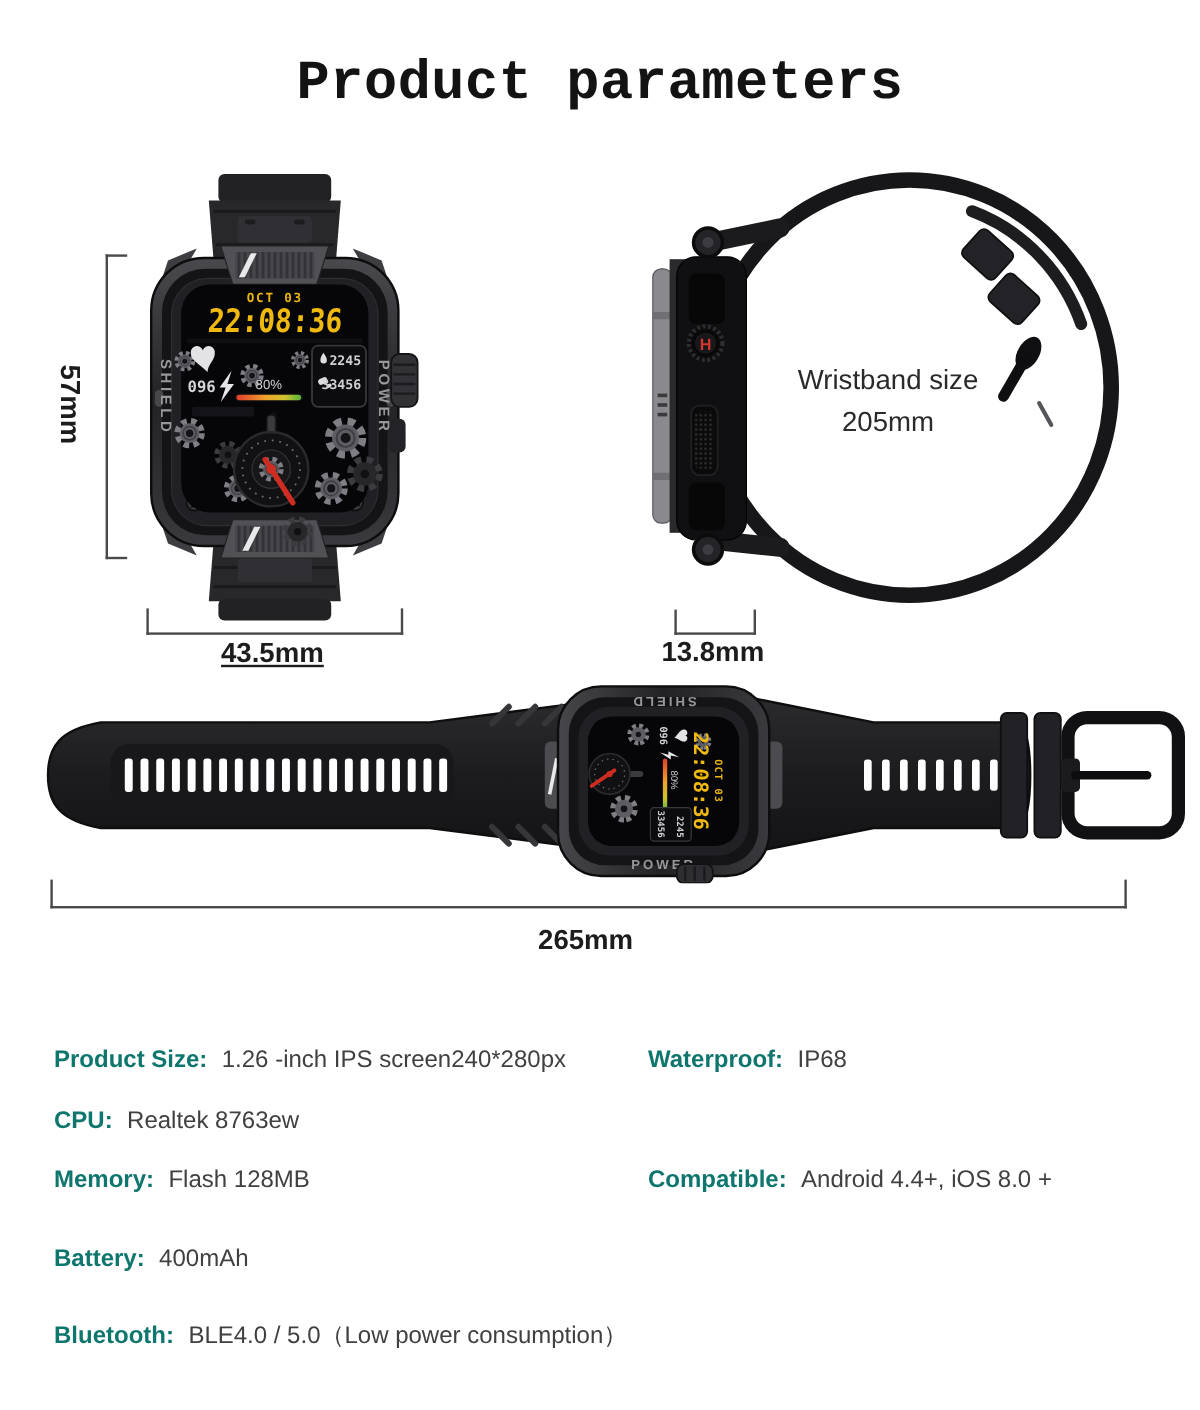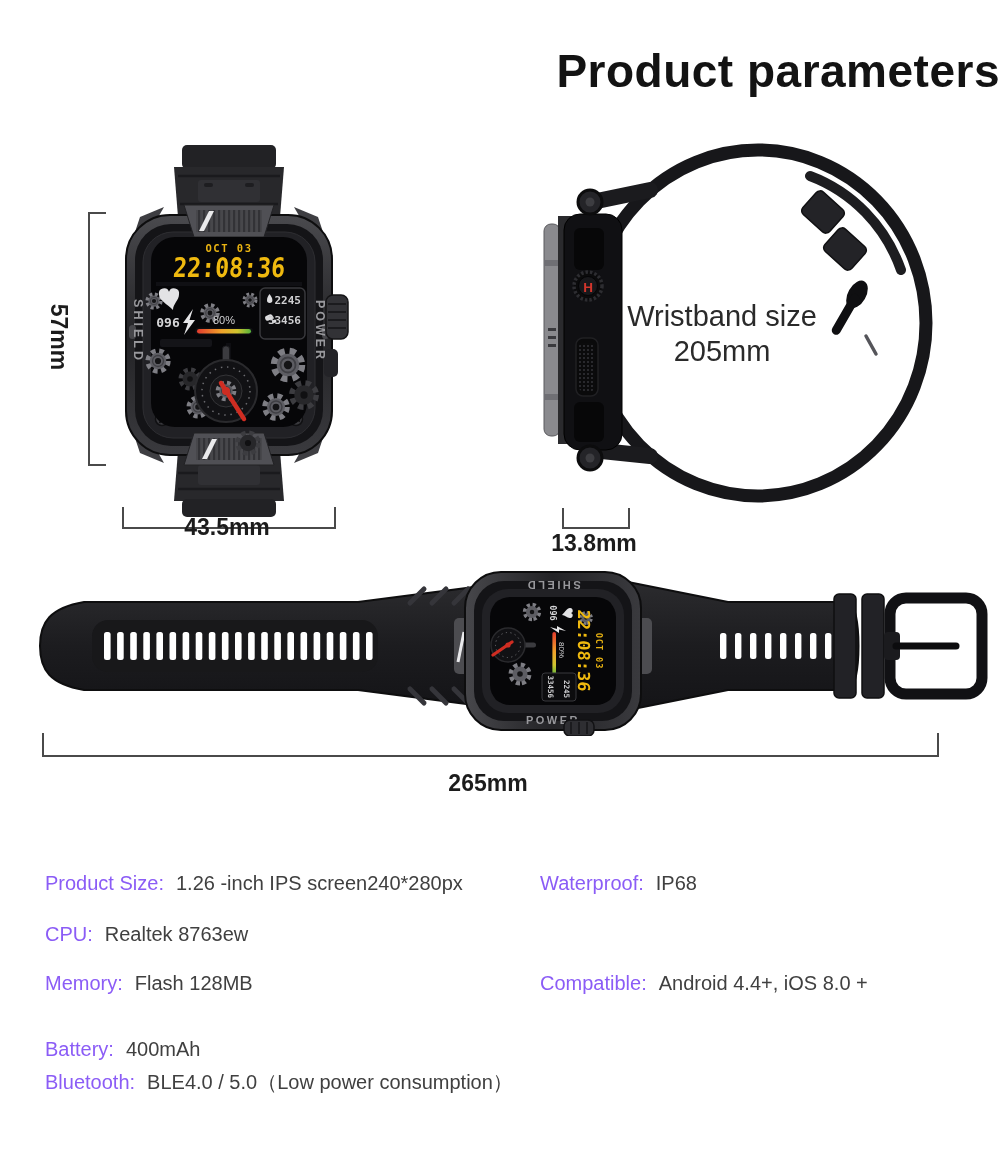--- a/index.html
+++ b/index.html
@@ -1,29 +1,29 @@
 <!DOCTYPE html>
 <html><head>
 <meta charset="utf-8">
 <style>
   html,body{margin:0;padding:0;background:#ffffff;}
   .page{position:relative;width:1000px;height:1175px;background:#ffffff;overflow:hidden;
         font-family:"Liberation Sans",sans-serif;color:#141414;}
-  .title{position:absolute;left:0;top:44px;width:1000px;text-align:right;
-         font-size:46px;font-weight:800;letter-spacing:0.5px;color:#131313;}
+  .title{position:absolute;left:0;top:44px;width:1000px;text-align:center;
+         font-size:46px;font-weight:800;letter-spacing:0.5px;color:#131313;font-family:Liberation Mono, monospace;}
   svg{position:absolute;display:block;}
   .dim-label{position:absolute;font-weight:bold;font-size:23px;color:#1c1c1c;text-align:center;}
   .dim-label.vert{transform:rotate(90deg);}
   .bracket{position:absolute;border:0 solid #4a4a4a;}
   .bracket.open-right{border-left-width:2px;border-top-width:2px;border-bottom-width:2px;}
   .bracket.open-up{border-left-width:2px;border-right-width:2px;border-bottom-width:2px;}
   .wristband-note{position:absolute;left:622px;top:299px;width:200px;text-align:center;
-                  font-size:29px;line-height:35px;color:#2a2a2a;}
+                  font-size:23px;line-height:35px;color:#2a2a2a;padding-left:18px;}
   .spec-row{position:absolute;font-size:20px;line-height:26px;white-space:nowrap;}
-  .spec-row .lbl{font-weight:normal;color:#8b5cf6;}
+  .spec-row .lbl{font-weight:bold;color:#0f766e;}
   .spec-row .val{color:#404040;margin-left:12px;}
   .seg{font-family:"DejaVu Sans Mono",monospace;font-weight:bold;}
 </style>
 </head>
 <body>
 
 <div class="page">
 
   <div class="title">Product parameters</div>
 
@@ -172,21 +172,21 @@
         <line x1="123" y1="240" x2="146" y2="276" stroke="#CF2D22" stroke-width="4.5" stroke-linecap="round"></line>
         <circle cx="128" cy="248" r="4" fill="#CF2D22"></circle>
       </g>
     </g>
   </svg>
 
   <div class="bracket open-right" style="left:88px;top:212px;width:16px;height:250px;"></div>
   <div class="dim-label vert" style="left:15px;top:325px;width:90px;height:24px;">57mm</div>
 
   <div class="bracket open-up" style="left:122px;top:507px;width:210px;height:20px;"></div>
-  <div class="dim-label" style="left:122px;top:514px;width:210px;">43.5mm</div>
+  <div class="dim-label" style="left:122px;top:531px;width:210px;text-decoration:underline;">43.5mm</div>
 
   <svg style="left:538px;top:140px;" width="440" height="372" viewBox="0 0 440 372">
     <defs>
       <pattern id="dotP" width="4" height="4" patternUnits="userSpaceOnUse">
         <rect width="4" height="4" fill="#0b0b0c"></rect>
           <circle cx="2" cy="2" r="1" fill="#333337"></circle>
       </pattern>
     </defs>
 
     <ellipse cx="220" cy="183" rx="168" ry="173" fill="none" stroke="#17171a" stroke-width="13"></ellipse>
@@ -383,21 +383,21 @@
   </div>
   <div class="spec-row" style="left:45px;top:921px;">
     <span class="lbl">CPU:</span><span class="val">Realtek 8763ew</span>
   </div>
   <div class="spec-row" style="left:45px;top:970px;">
     <span class="lbl">Memory:</span><span class="val">Flash 128MB</span>
   </div>
   <div class="spec-row" style="left:45px;top:1020px;margin-top:16px;">
     <span class="lbl">Battery:</span><span class="val">400mAh</span>
   </div>
-  <div class="spec-row" style="left:45px;top:1069px;">
+  <div class="spec-row" style="left:45px;top:1100px;">
     <span class="lbl">Bluetooth:</span><span class="val">BLE4.0 / 5.0（Low power consumption）</span>
   </div>
   <div class="spec-row" style="left:540px;top:870px;">
     <span class="lbl">Waterproof:</span><span class="val">IP68</span>
   </div>
   <div class="spec-row" style="left:540px;top:970px;">
     <span class="lbl">Compatible:</span><span class="val">Android 4.4+, iOS 8.0 +</span>
   </div>
 
 </div>

